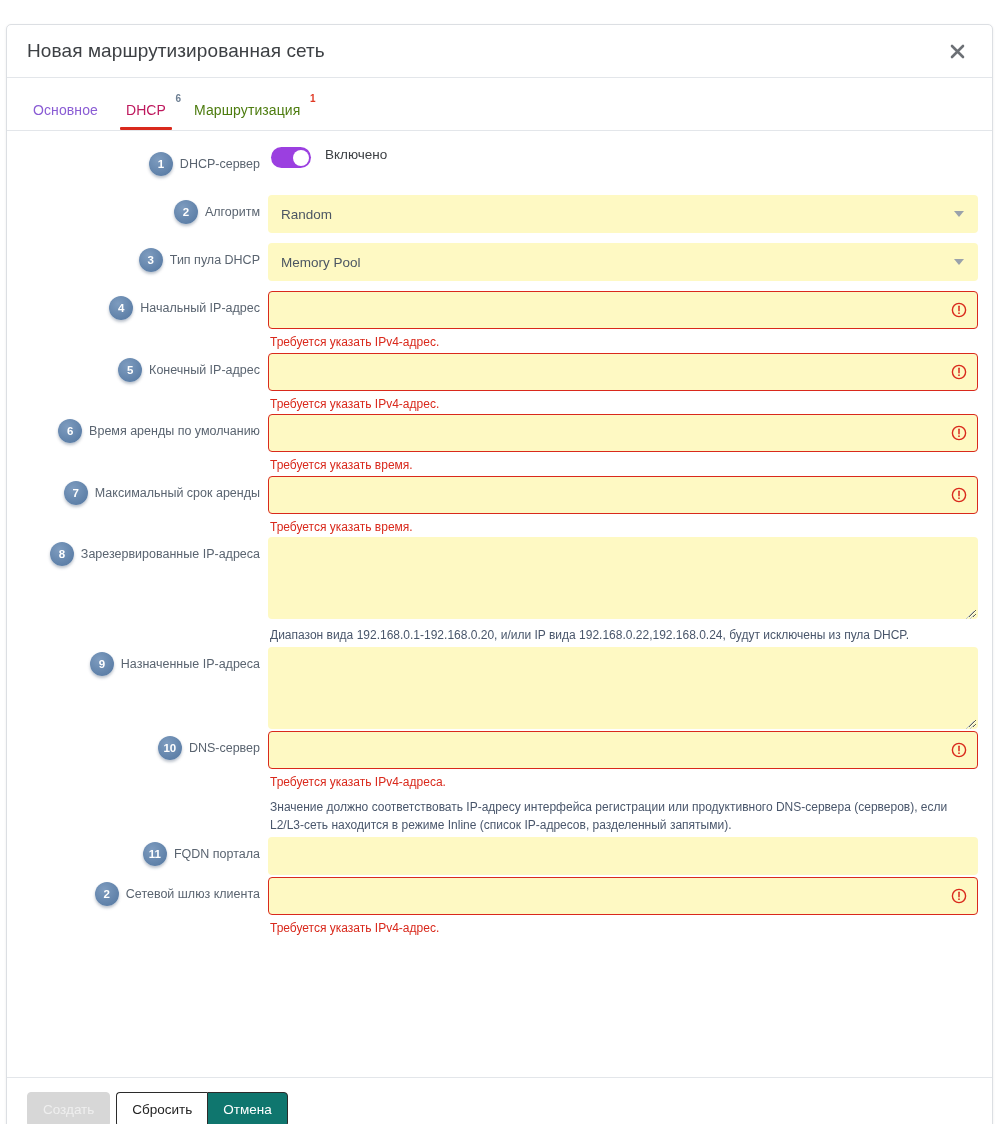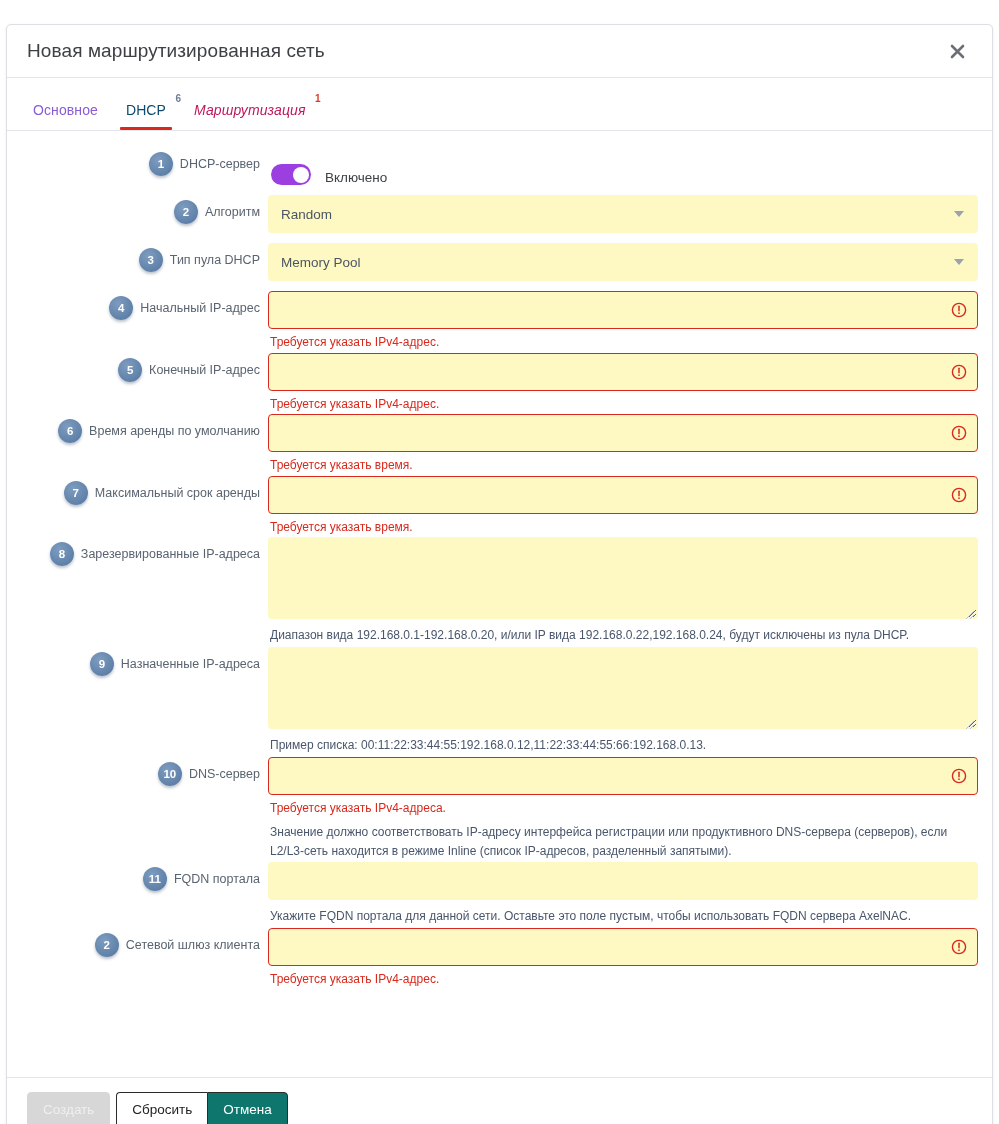--- a/index.html
+++ b/index.html
@@ -76,22 +76,22 @@
   .tab {
     position: relative;
     padding: 0 14px 13px 14px;
     font-size: 14px;
     cursor: pointer;
     white-space: nowrap;
     line-height: 1;
   }
   .tab .tab-label { letter-spacing: .1px; }
   .tab-basic .tab-label { color: #8a5cd4; }
-  .tab-dhcp .tab-label { color: #0c4a6e; }
-  .tab-routing .tab-label { color: #be185d; font-style: italic; }
+  .tab-dhcp .tab-label { color: #be185d; }
+  .tab-routing .tab-label { color: #4d7c0f; }
   .tab .badge {
     position: absolute;
     top: -9px;
     right: -1px;
     font-size: 10px;
     font-weight: 700;
     line-height: 1;
   }
   .tab-dhcp .badge { color: #6d7f93; }
   .tab-routing .badge { color: #e03a25; }
@@ -223,21 +223,21 @@
   .help-msg {
     font-size: 12px;
     color: #49566b;
     margin: 7px 0 0 2px;
     line-height: 1.55;
   }
 
   
   .toggle-line {
     display: flex;
-    align-items: flex-end;
+    align-items: flex-start;
     height: 38px;
     padding-left: 3px;
   }
   .toggle {
     width: 40px;
     height: 21px;
     border-radius: 11px;
     background: #9b3fe0;
     position: relative;
     cursor: pointer;
@@ -484,21 +484,20 @@
         </div>
         <div class="field-col">
           <div class="inp-wrap">
             <textarea class="inp" style=""></textarea>
             <span class="ta-grip">
               <svg width="10" height="10" viewBox="0 0 10 10">
                   <path d="M9 1 L1 9 M9 5 L5 9" stroke="#b9c3ce" stroke-width="1"></path>
                 </svg>
             </span>
           </div>
-          <div class="help-msg">Пример списка: 00:11:22:33:44:55:192.168.0.12,11:22:33:44:55:66:192.168.0.13.</div>
         </div>
       </div>
 
       <div class="row">
         <div class="label-col">
           <span class="num-badge">10</span>
           <span class="lbl">DNS-сервер</span>
         </div>
         <div class="field-col">
           <div class="inp-wrap">
@@ -518,21 +517,20 @@
 
       <div class="row">
         <div class="label-col">
           <span class="num-badge">11</span>
           <span class="lbl">FQDN портала</span>
         </div>
         <div class="field-col">
           <div class="inp-wrap">
             <input class="inp" value="" style="">
           </div>
-          <div class="help-msg">Укажите FQDN портала для данной сети. Оставьте это поле пустым, чтобы использовать FQDN сервера AxelNAC.</div>
         </div>
       </div>
 
       <div class="row">
         <div class="label-col">
           <span class="num-badge">2</span>
           <span class="lbl">Сетевой шлюз клиента</span>
         </div>
         <div class="field-col">
           <div class="inp-wrap">

